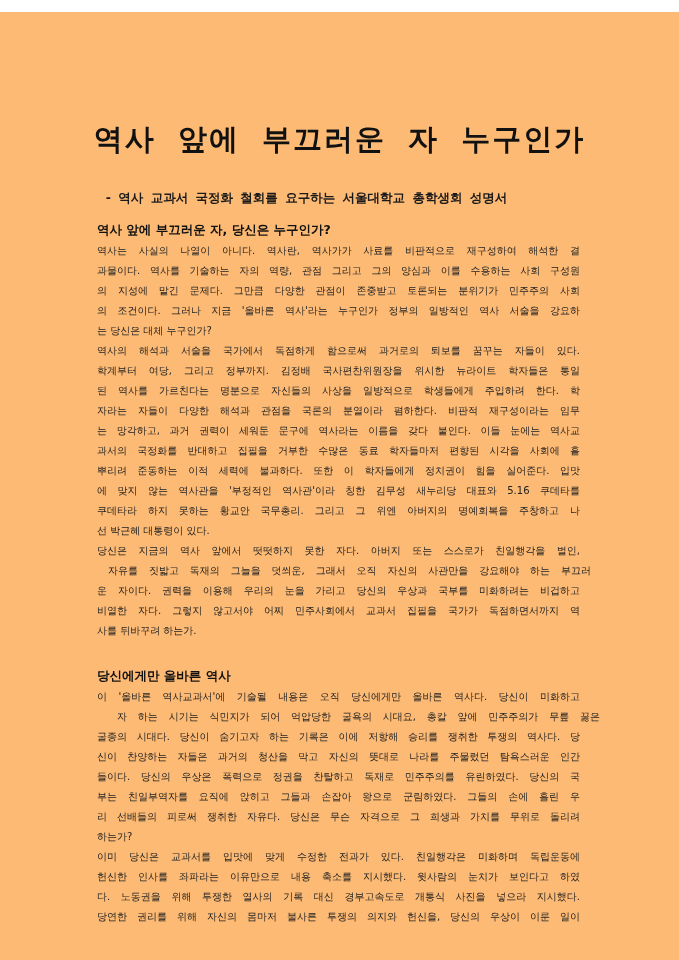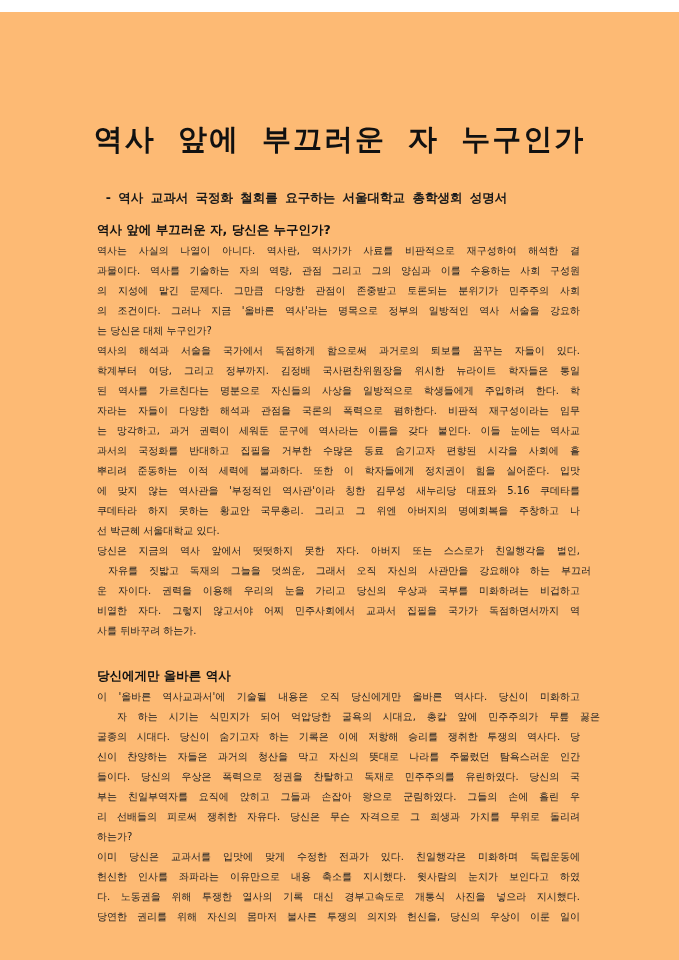--- a/index.html
+++ b/index.html
@@ -20,32 +20,32 @@
 
 <div class="page">
   <div class="title">역사 앞에 부끄러운 자 누구인가</div>
   <div class="subtitle">-  역사 교과서 국정화 철회를 요구하는 서울대학교 총학생회 성명서</div>
 
   <div class="section-heading" style="top:210px;">역사 앞에 부끄러운 자, 당신은 누구인가?</div>
   <div>
     <div class="line" style="top:229px;"> 역사는 사실의 나열이 아니다. 역사란, 역사가가 사료를 비판적으로 재구성하여 해석한 결</div>
     <div class="line" style="top:249px;">과물이다. 역사를 기술하는 자의 역량, 관점 그리고 그의 양심과 이를 수용하는 사회 구성원</div>
     <div class="line" style="top:269px;">의 지성에 맡긴 문제다. 그만큼 다양한 관점이 존중받고 토론되는 분위기가 민주주의 사회</div>
-    <div class="line" style="top:289px;">의 조건이다. 그러나 지금 '올바른 역사'라는 명목으로 정부의 일방적인 역사 서술을 강요하</div>
+    <div class="line" style="top:289px;">의 조건이다. 그러나 지금 '올바른 역사'라는 누구인가 정부의 일방적인 역사 서술을 강요하</div>
     <div class="line last" style="top:309px;">는 당신은 대체 누구인가?</div>
     <div class="line" style="top:329px;"> 역사의 해석과 서술을 국가에서 독점하게 함으로써 과거로의 퇴보를 꿈꾸는 자들이 있다.</div>
     <div class="line" style="top:349px;">학계부터 여당, 그리고 정부까지. 김정배 국사편찬위원장을 위시한 뉴라이트 학자들은 통일</div>
     <div class="line" style="top:369px;">된 역사를 가르친다는 명분으로 자신들의 사상을 일방적으로 학생들에게 주입하려 한다. 학</div>
-    <div class="line" style="top:389px;">자라는 자들이 다양한 해석과 관점을 국론의 폭력으로 폄하한다. 비판적 재구성이라는 임무</div>
+    <div class="line" style="top:389px;">자라는 자들이 다양한 해석과 관점을 국론의 분열이라 폄하한다. 비판적 재구성이라는 임무</div>
     <div class="line" style="top:409px;">는 망각하고, 과거 권력이 세워둔 문구에 역사라는 이름을 갖다 붙인다. 이들 눈에는 역사교</div>
-    <div class="line" style="top:429px;">과서의 국정화를 반대하고 집필을 거부한 수많은 동료 숨기고자 편향된 시각을 사회에 흩</div>
+    <div class="line" style="top:429px;">과서의 국정화를 반대하고 집필을 거부한 수많은 동료 학자들마저 편향된 시각을 사회에 흩</div>
     <div class="line" style="top:449px;">뿌리려 준동하는 이적 세력에 불과하다. 또한 이 학자들에게 정치권이 힘을 실어준다. 입맛</div>
     <div class="line" style="top:469px;">에 맞지 않는 역사관을 '부정적인 역사관'이라 칭한 김무성 새누리당 대표와 5.16 쿠데타를</div>
     <div class="line" style="top:489px;">쿠데타라 하지 못하는 황교안 국무총리. 그리고 그 위엔 아버지의 명예회복을 주창하고 나</div>
-    <div class="line last" style="top:509px;">선 박근혜 서울대학교 있다.</div>
+    <div class="line last" style="top:509px;">선 박근혜 대통령이 있다.</div>
     <div class="line" style="top:529px;"> 당신은 지금의 역사 앞에서 떳떳하지 못한 자다. 아버지 또는 스스로가 친일행각을 벌인,</div>
     <div class="line" style="top:549px;margin-left:11px;">자유를 짓밟고 독재의 그늘을 덧씌운, 그래서 오직 자신의 사관만을 강요해야 하는 부끄러</div>
     <div class="line" style="top:569px;">운 자이다. 권력을 이용해 우리의 눈을 가리고 당신의 우상과 국부를 미화하려는 비겁하고</div>
     <div class="line" style="top:589px;">비열한 자다. 그렇지 않고서야 어찌 민주사회에서 교과서 집필을 국가가 독점하면서까지 역</div>
     <div class="line last" style="top:609px;">사를 뒤바꾸려 하는가.</div>
   </div>
 
   <div class="section-heading" style="top:656px;">당신에게만 올바른 역사</div>
   <div>
     <div class="line" style="top:675px;"> 이 '올바른 역사교과서'에 기술될 내용은 오직 당신에게만 올바른 역사다. 당신이 미화하고</div>

